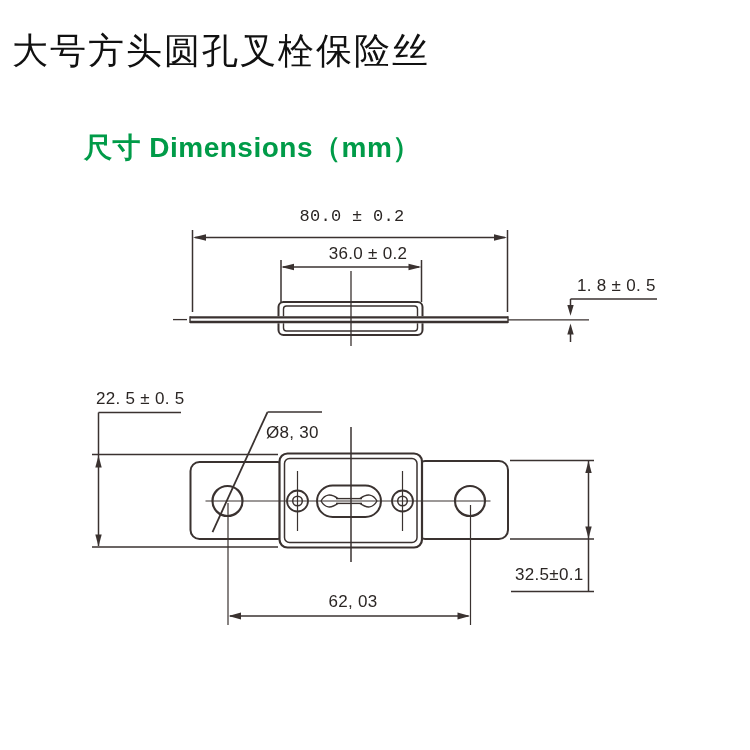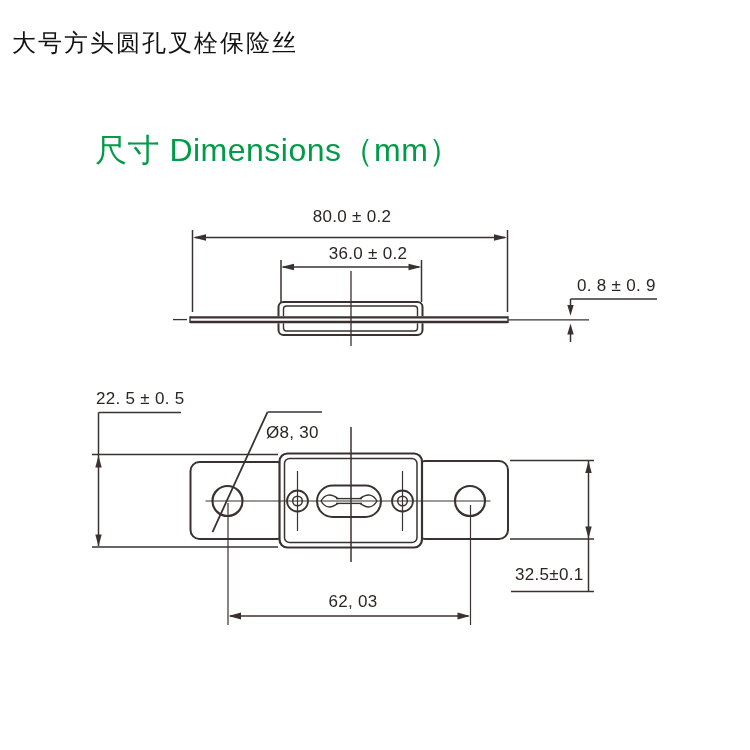--- a/index.html
+++ b/index.html
@@ -1,20 +1,20 @@
 <!DOCTYPE html>
 <html style="--accent-green: #009b48; --line: #3a3230; --text: #2f2b29;"><head>
 <meta charset="utf-8">
 <style>
   html,body{margin:0;padding:0;background:#fff;}
   .canvas{position:relative;width:750px;height:750px;background:#fff;overflow:hidden;
           font-family:"Liberation Sans",sans-serif;color:var(--text,#2f2b29);}
   .page-title{position:absolute;left:12px;top:27px;font-family:"Liberation Serif",serif;
-              font-size:24px;font-weight:400;color:#111;letter-spacing:2px;white-space:nowrap;}
-  .section-heading{position:absolute;left:95px;top:129px;font-size:32px;font-weight:normal;
+              font-size:36px;font-weight:400;color:#111;letter-spacing:2px;white-space:nowrap;}
+  .section-heading{position:absolute;left:84px;top:129px;font-size:28px;font-weight:bold;
               color:var(--accent-green,#009b48);letter-spacing:0.5px;white-space:nowrap;}
   .drawing-svg{position:absolute;left:0;top:0;}
   .dim-label{position:absolute;font-size:17px;color:#2b2624;white-space:nowrap;letter-spacing:0.3px;}
   .dim-label.centered{transform:translateX(-50%);}
   .footnote{position:absolute;left:206px;top:649px;font-size:19px;color:#3a3534;
             letter-spacing:0.5px;white-space:nowrap;}
 </style>
 </head>
 <body>
 
@@ -109,25 +109,25 @@
 
       <path d="M510 460.5 H594" stroke-width="1.5"></path>
       <path d="M510 539 H594" stroke-width="1.5"></path>
       <path d="M588.5 460.5 V591.5" stroke-width="1.5"></path>
       <polygon points="588.5,461 585.3,473 591.7,473" fill="#3a3230" stroke="none"></polygon>
       <polygon points="588.5,538.5 585.3,526.5 591.7,526.5" fill="#3a3230" stroke="none"></polygon>
       <path d="M511 591.5 H594" stroke-width="1.5"></path>
     </g>
   </svg>
 
-  <div class="dim-label centered" style="left:352px;top:207px;">80.0 ± 0.2</div>
+  <div class="dim-label centered" style="left:352px;top:207px;font-family:Liberation Mono, monospace;">80.0 ± 0.2</div>
 
   <div class="dim-label centered" style="left:368px;top:244px;">36.0 ± 0.2</div>
 
-  <div class="dim-label" style="left:577px;top:276px;">0. 8 ± 0. 9</div>
+  <div class="dim-label" style="left:577px;top:276px;">1. 8 ± 0. 5</div>
 
   <div class="dim-label" style="left:96px;top:389px;">22. 5 ± 0. 5</div>
 
   <div class="dim-label" style="left:266px;top:387px;margin-top:36px;">Ø8, 30</div>
 
   <div class="dim-label centered" style="left:353px;top:592px;">62, 03</div>
 
   <div class="dim-label" style="left:515px;top:565px;">32.5±0.1</div>
 
 

